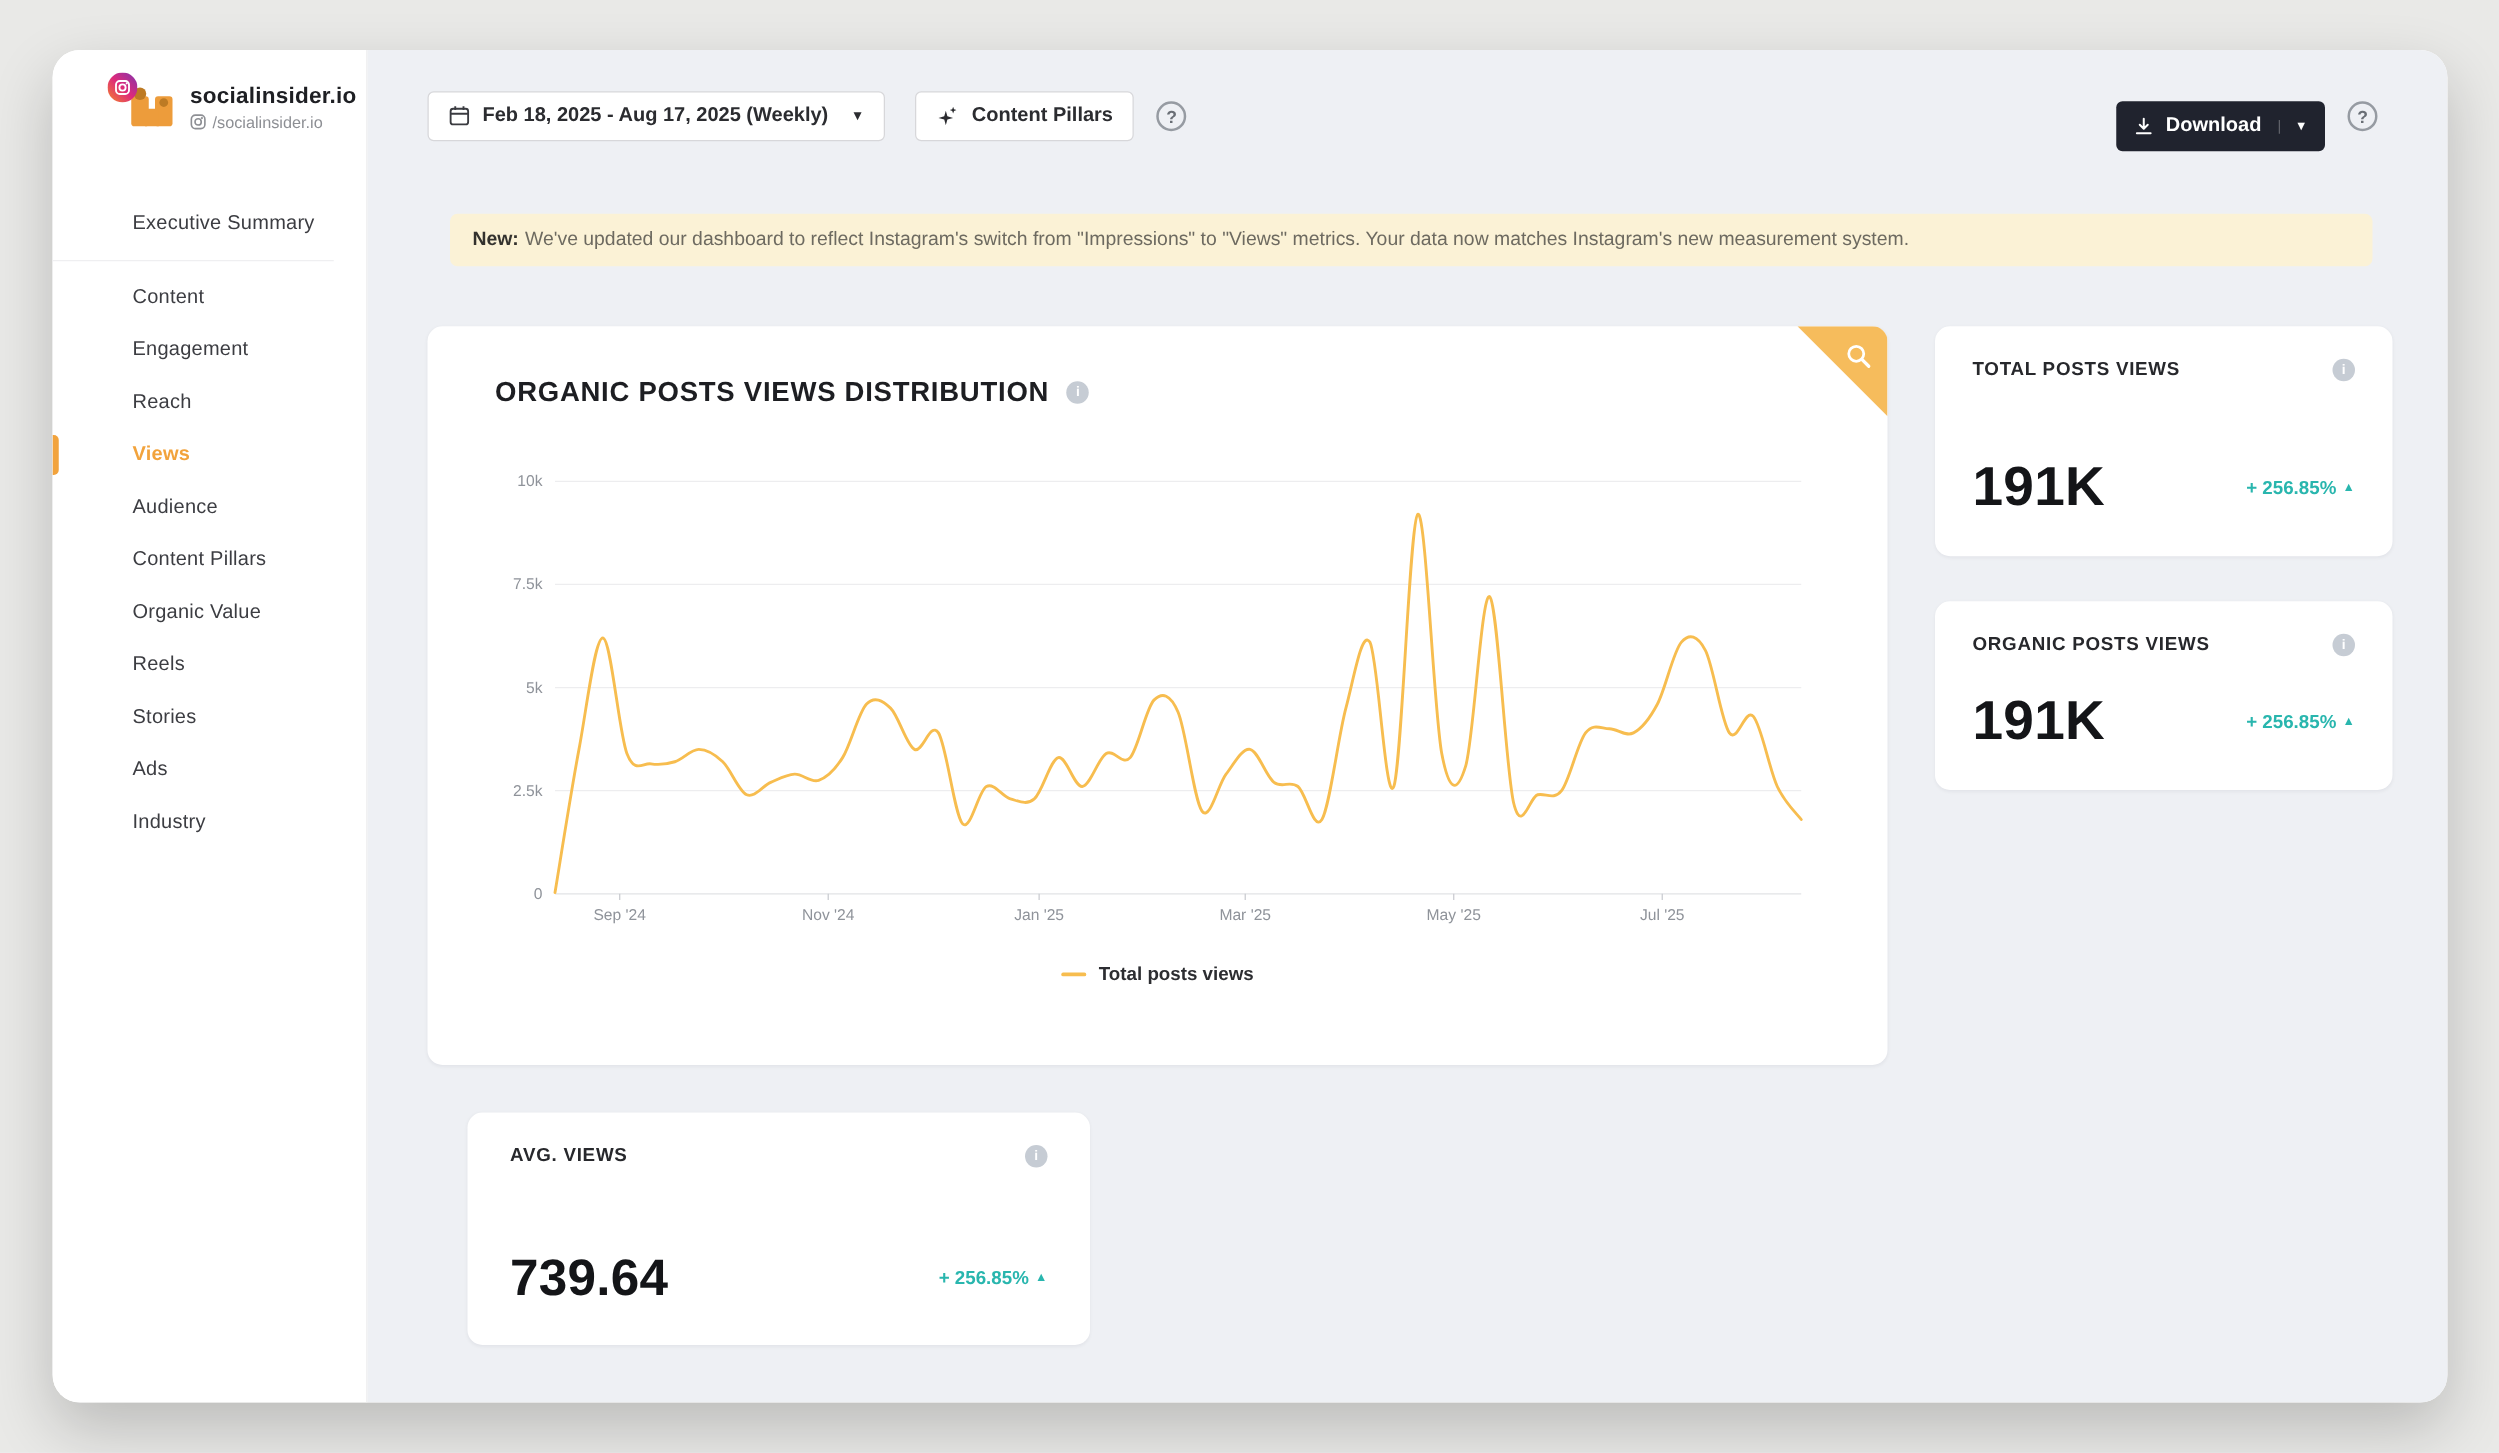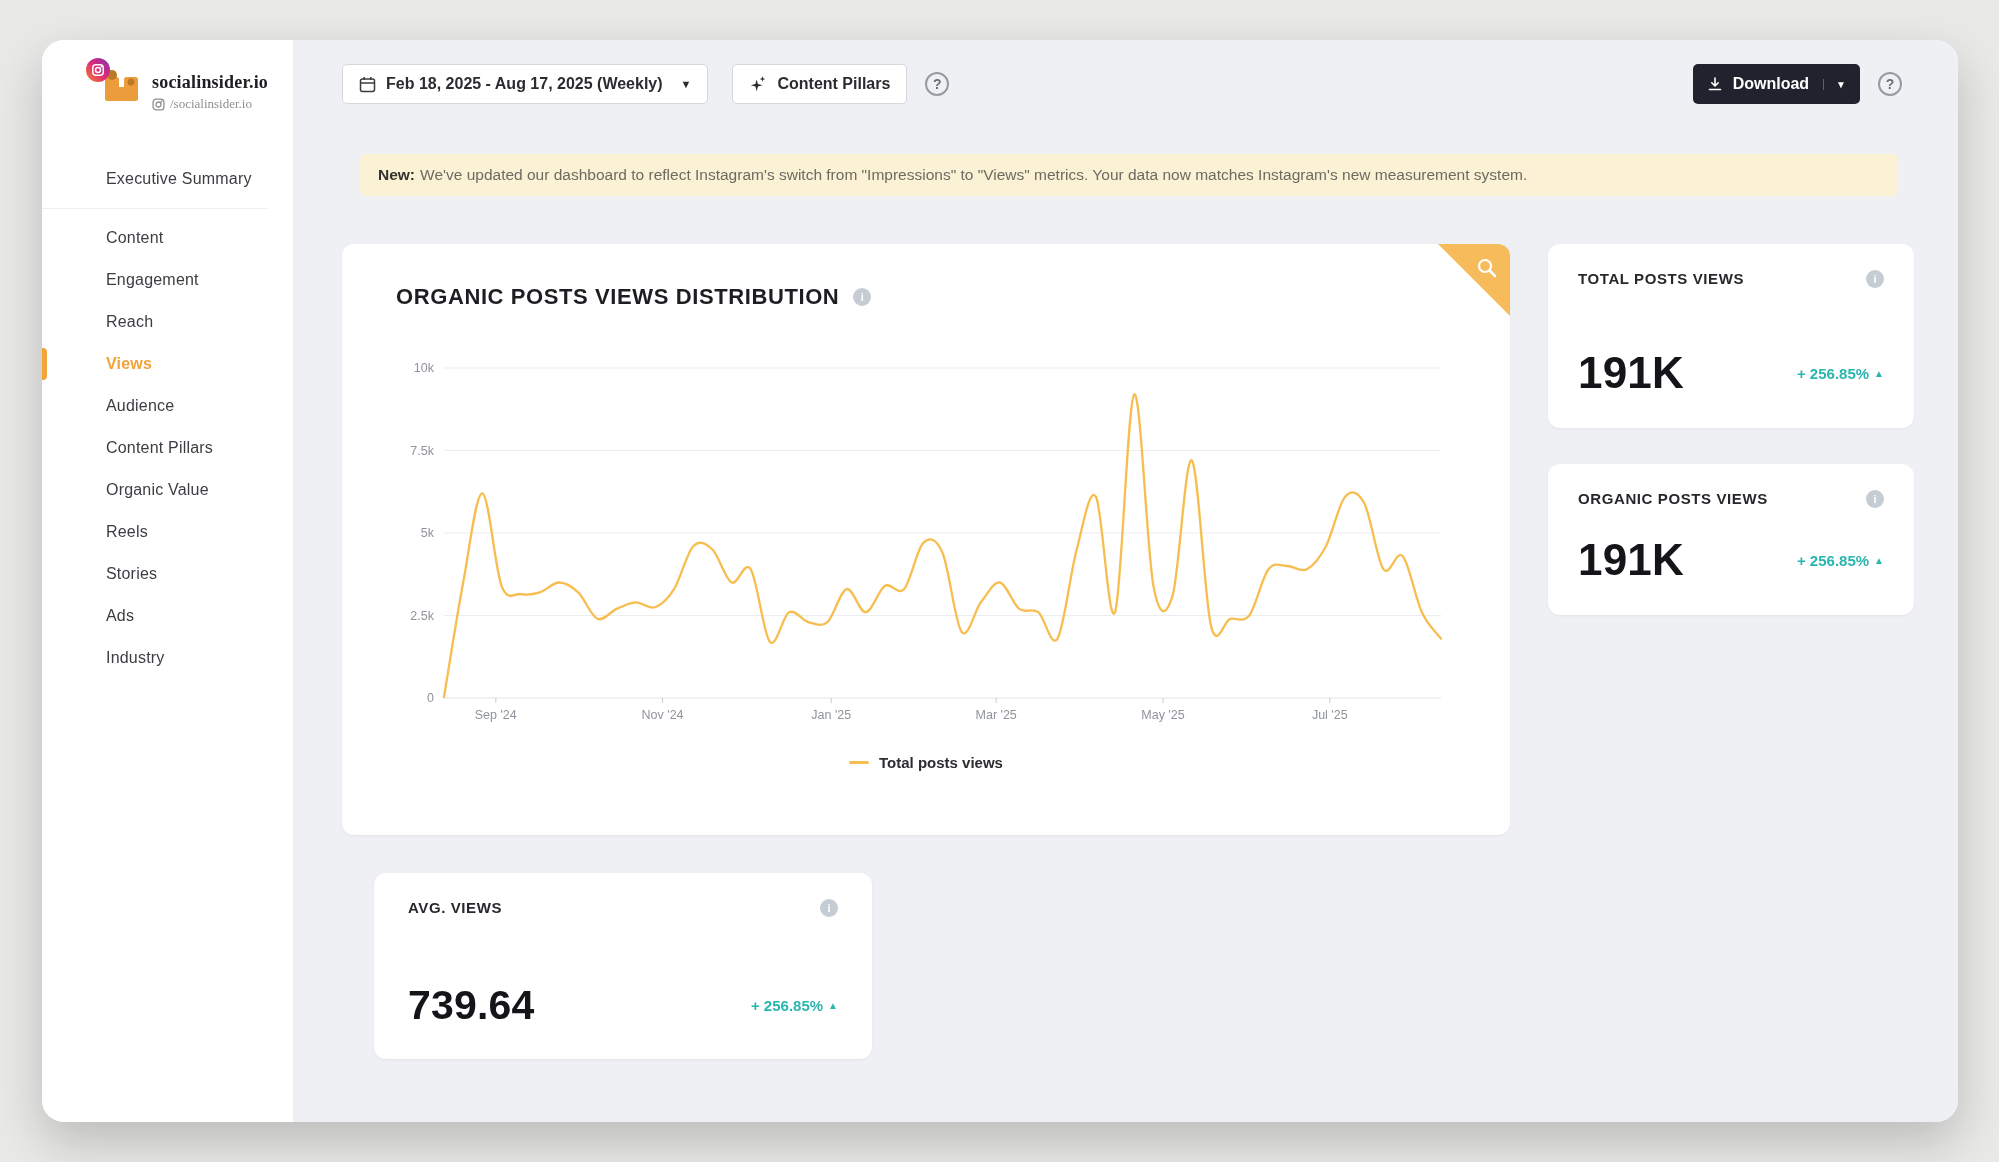--- a/index.html
+++ b/index.html
@@ -2,21 +2,21 @@
 <html><head>
 <meta charset="utf-8">
 <style>
   * { margin:0; padding:0; box-sizing:border-box; }
   html,body { width:1999px; height:1162px; background:#e9e9e7; font-family:"Liberation Sans", sans-serif; overflow:hidden; }
   .app { position:absolute; left:42px; top:40px; width:1916px; height:1082px; background:#ffffff;
          border-radius:22px; box-shadow:0 20px 50px rgba(0,0,0,.20); display:flex; overflow:hidden; }
 
   
   .sidebar { width:252px; background:#ffffff; border-right:1px solid #ededee; position:relative; flex-shrink:0; }
-  .brand { display:flex; align-items:flex-end; gap:12px; padding:26px 10px 0 52px; position:relative; cursor:pointer;font-family:Liberation Serif, serif; }
+  .brand { display:flex; align-items:flex-start; gap:12px; padding:26px 10px 0 52px; position:relative; cursor:pointer; }
   .logo-wrap { position:relative; width:46px; height:46px; }
   .logo-box { width:44px; height:44px; border-radius:6px; background:#fff; margin-left:6px; }
   .ig-badge { position:absolute; left:-8px; top:-8px; width:24px; height:24px; }
   .brand-name { font-size:18px; font-weight:700; color:#1e1f23; letter-spacing:.2px; }
   .brand-handle { display:flex; align-items:center; gap:5px; font-size:13px; color:#8d8f94; margin-top:3px; }
   .nav { margin-top:46px; }
   .nav-item { position:relative; display:flex; align-items:center; height:42px; padding-left:64px;
               font-size:16px; font-weight:500; color:#3c3d42; letter-spacing:.2px; cursor:pointer; }
   .nav-item.active { color:#F2A33C; font-weight:600; }
   .active-bar { position:absolute; left:0; top:5px; width:5px; height:32px; background:#F2A33C; border-radius:0 4px 4px 0; }
@@ -25,21 +25,21 @@
   
   .main { flex:1; background:#eef0f4; overflow:hidden; padding:24px 0 0 48px; position:relative; }
   .topbar { display:flex; align-items:center; padding-right:56px; }
   .btn-light { display:inline-flex; align-items:center; gap:10px; background:#fff; border:1px solid #d7d7da;
                border-radius:5px; height:40px; padding:0 16px; font-size:16px; font-weight:600; color:#2b2c30; cursor:pointer; }
   .btn-light .caret { font-size:11px; color:#2b2c30; margin-left:8px; }
   .gap24 { width:24px; } .gap18 { width:18px; } .spacer { flex:1; }
   .help-circle { width:24px; height:24px; border-radius:50%; border:2px solid #969ba2; color:#696e75;
                  font-size:14px; font-weight:700; display:flex; align-items:center; justify-content:center; cursor:pointer; background:transparent; }
   .btn-download { display:inline-flex; align-items:center; gap:10px; background:#20232e; color:#fff; border:none;
-                  border-radius:5px; height:40px; padding:0 14px; font-size:16px; font-weight:600; cursor:pointer; }
+                  border-radius:5px; height:40px; padding:0 14px; font-size:16px; font-weight:600; cursor:pointer;margin-top:17px; }
   .btn-download .dl-caret { font-size:10px; padding-left:12px; margin-left:4px; border-left:1px solid rgba(255,255,255,.28); }
 
   
   .banner { margin:50px 60px 0 18px; background:#FBF2D6; border-radius:6px; height:42px;
             display:flex; align-items:center; padding:0 18px; font-size:15.5px; color:#6d6a60; }
   .banner b { color:#33322e; font-weight:700; margin-right:5px; }
 
   
   .content-row { display:flex; margin-top:48px; align-items:flex-start; }
   .card { background:#fff; border-radius:12px; box-shadow:0 1px 3px rgba(20,20,40,.05); }

